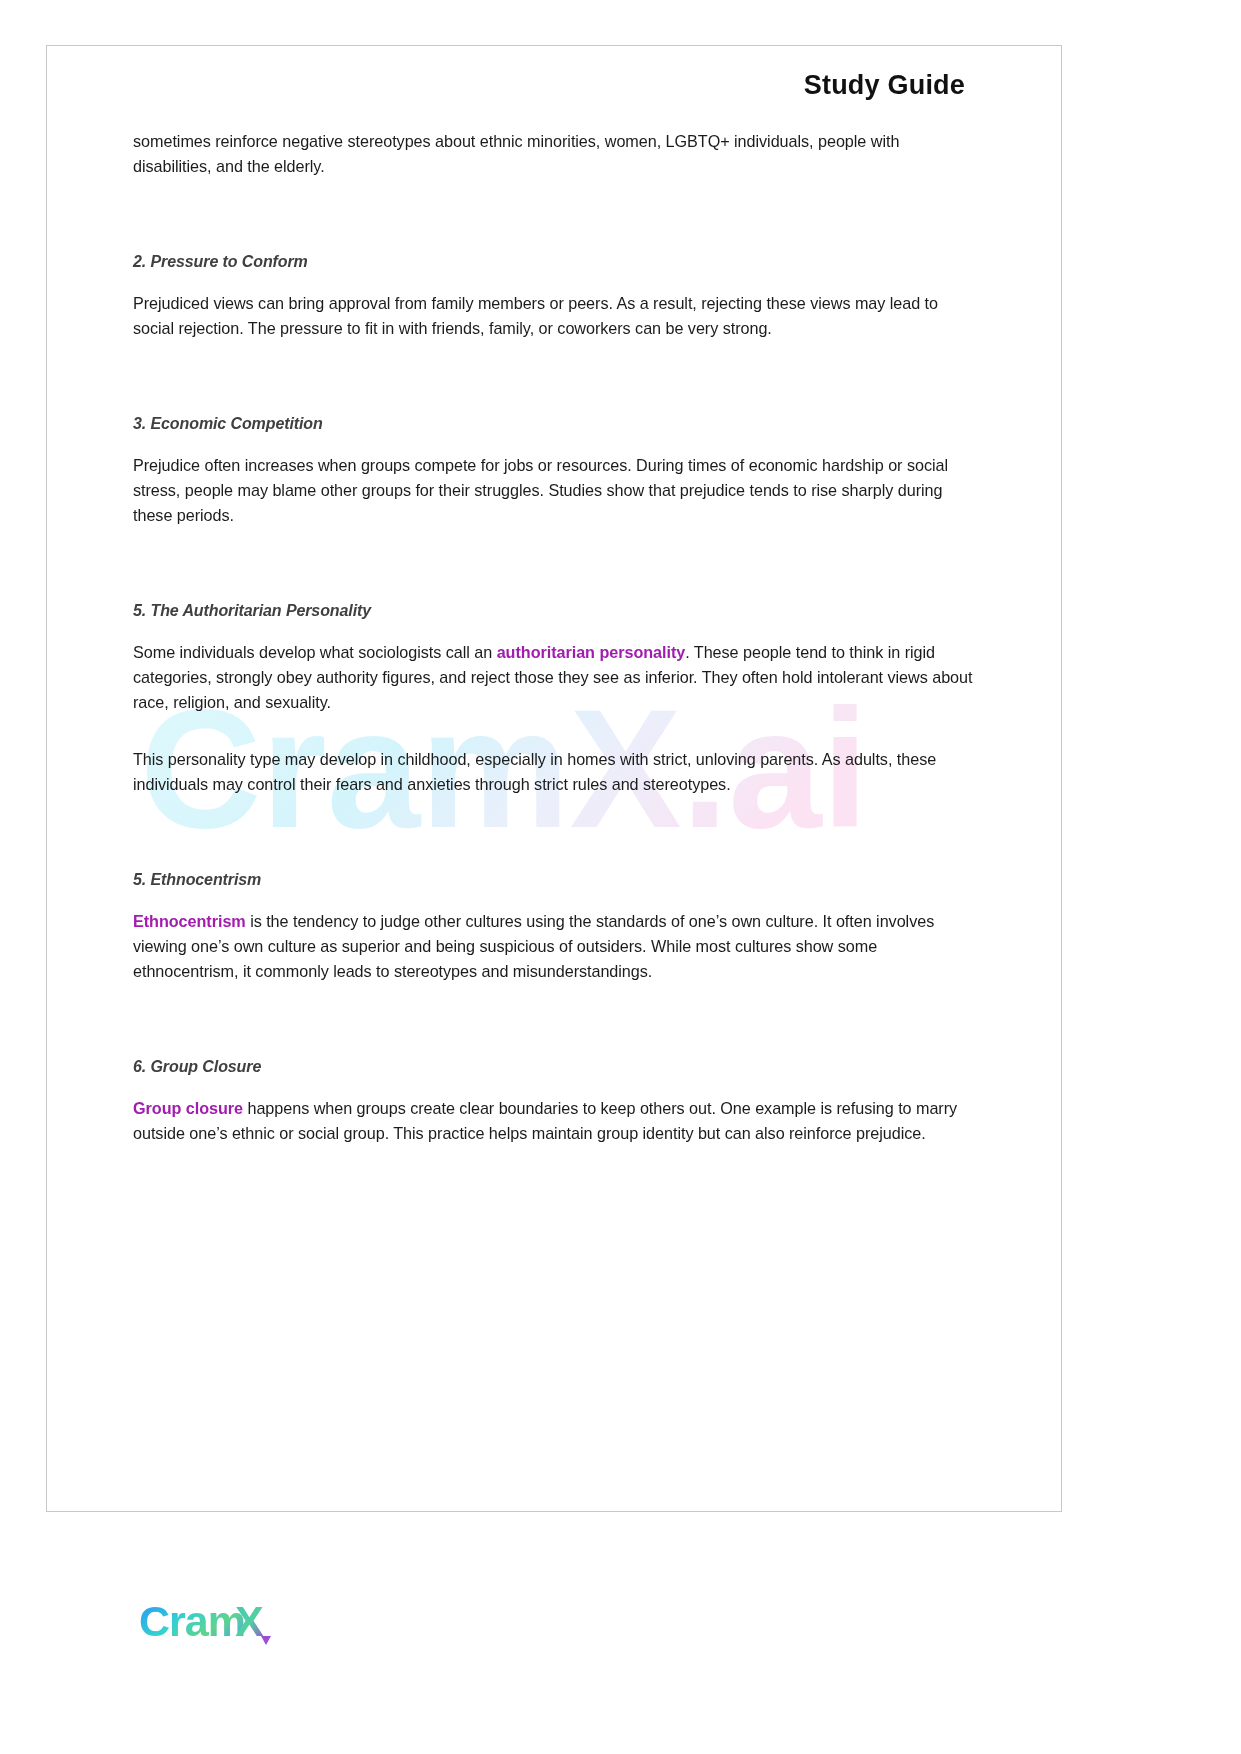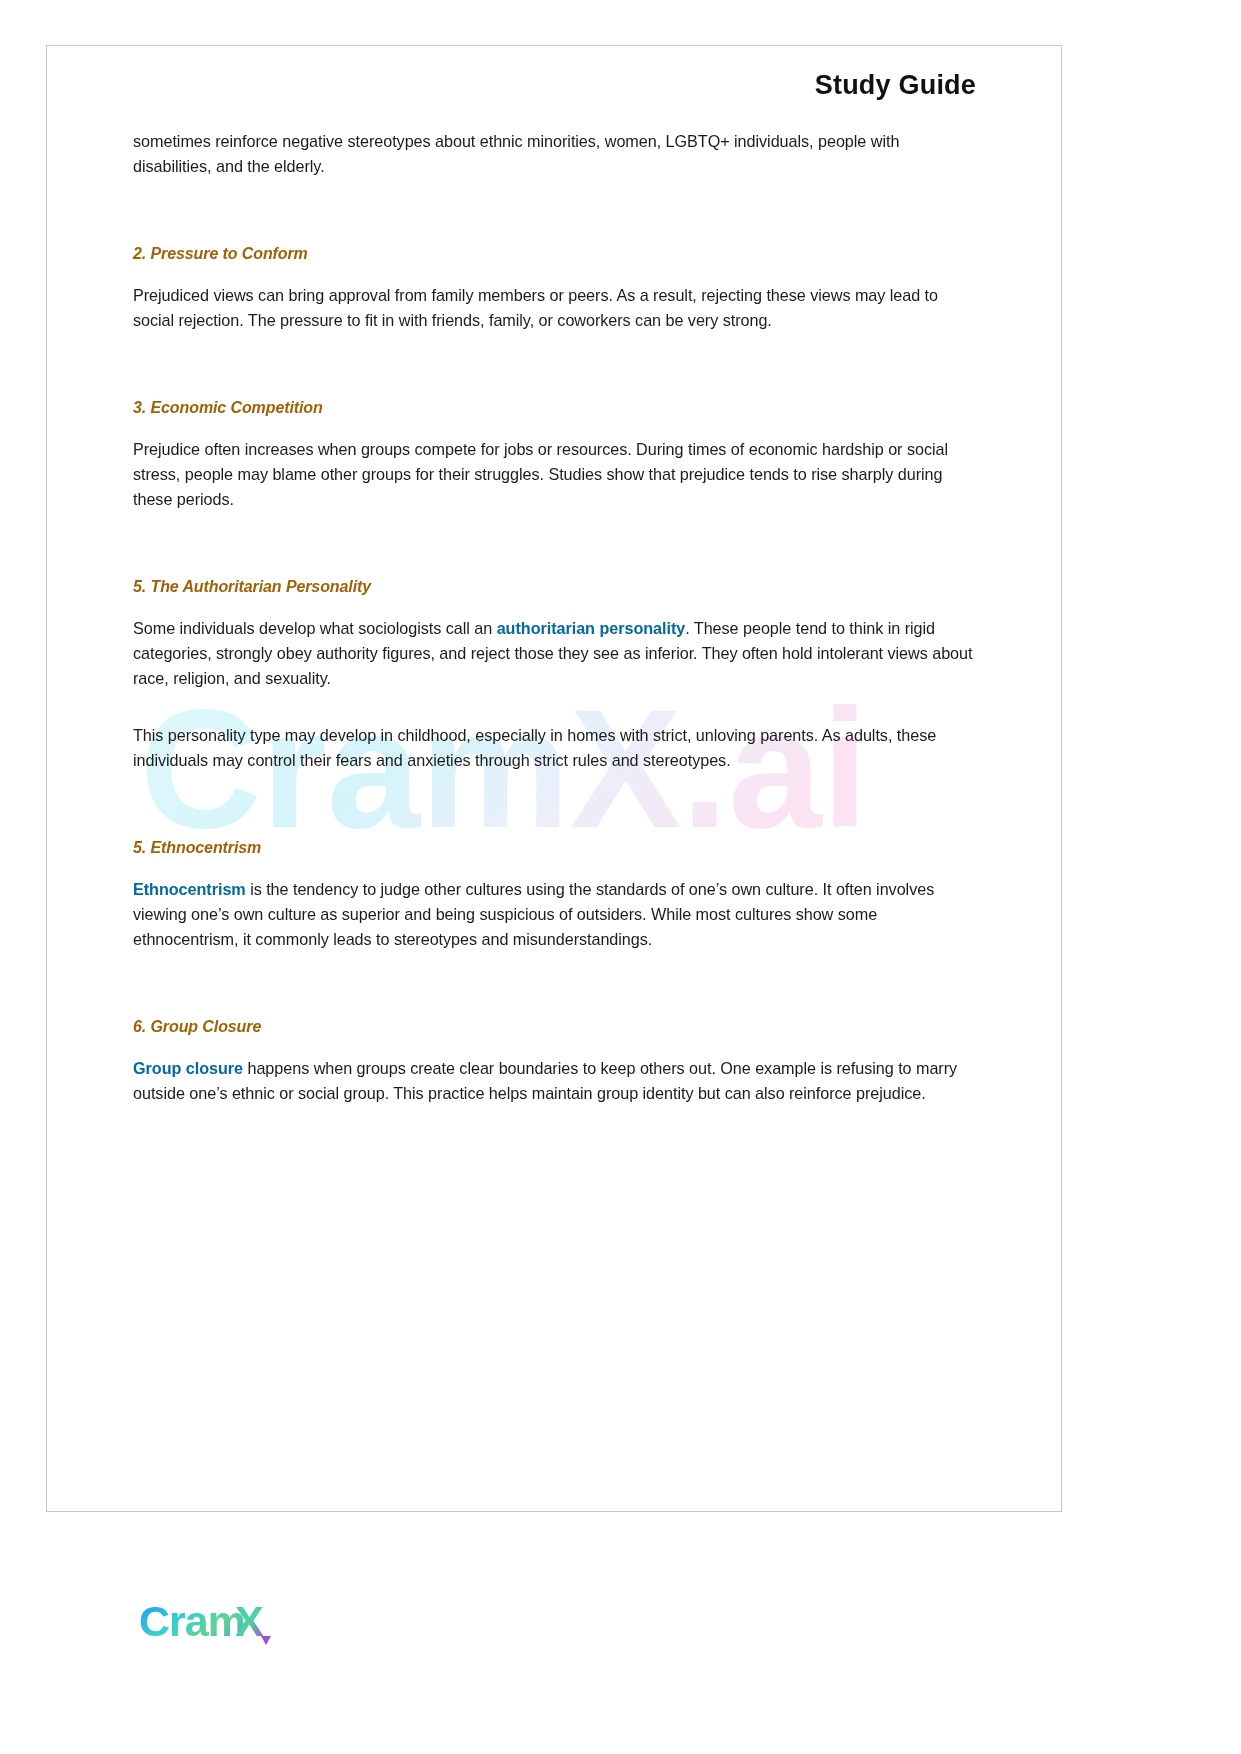--- a/index.html
+++ b/index.html
@@ -52,47 +52,47 @@
     width: 845px;
     z-index: 2;
   }
 
   .doc-title {
     text-align: right;
     font-size: 27px;
     font-weight: bold;
     color: #111111;
     letter-spacing: 0.2px;
-    margin: 0 0 28px 0;
+    margin: 0 11px 28px 0;
     padding-right: 2px;
   }
 
   p.body-text {
     font-size: 16.2px;
     line-height: 25px;
     color: #1c1c1c;
     margin: 0 0 0 0;
     text-align: left;
     letter-spacing: -0.05px;
   }
 
   p.body-text + p.body-text { margin-top: 32px; }
 
   h3.section-heading {
     font-size: 16px;
     font-style: italic;
     font-weight: bold;
-    color: #a16207;
-    margin: 0 0 20px 0;
+    color: #404040;
+    margin: 8px 0 20px 0;
     letter-spacing: -0.1px;
   }
 
   .gap-lg { height: 66px; }
 
-  b, strong { font-weight: bold; color: #0369a1; }
+  b, strong { font-weight: bold; color: #a21caf; }
 
   
   .footer-logo {
     position: absolute;
     left: 139px;
     top: 1596px;
     width: 250px;
     height: 56px;
     z-index: 3;
   }

